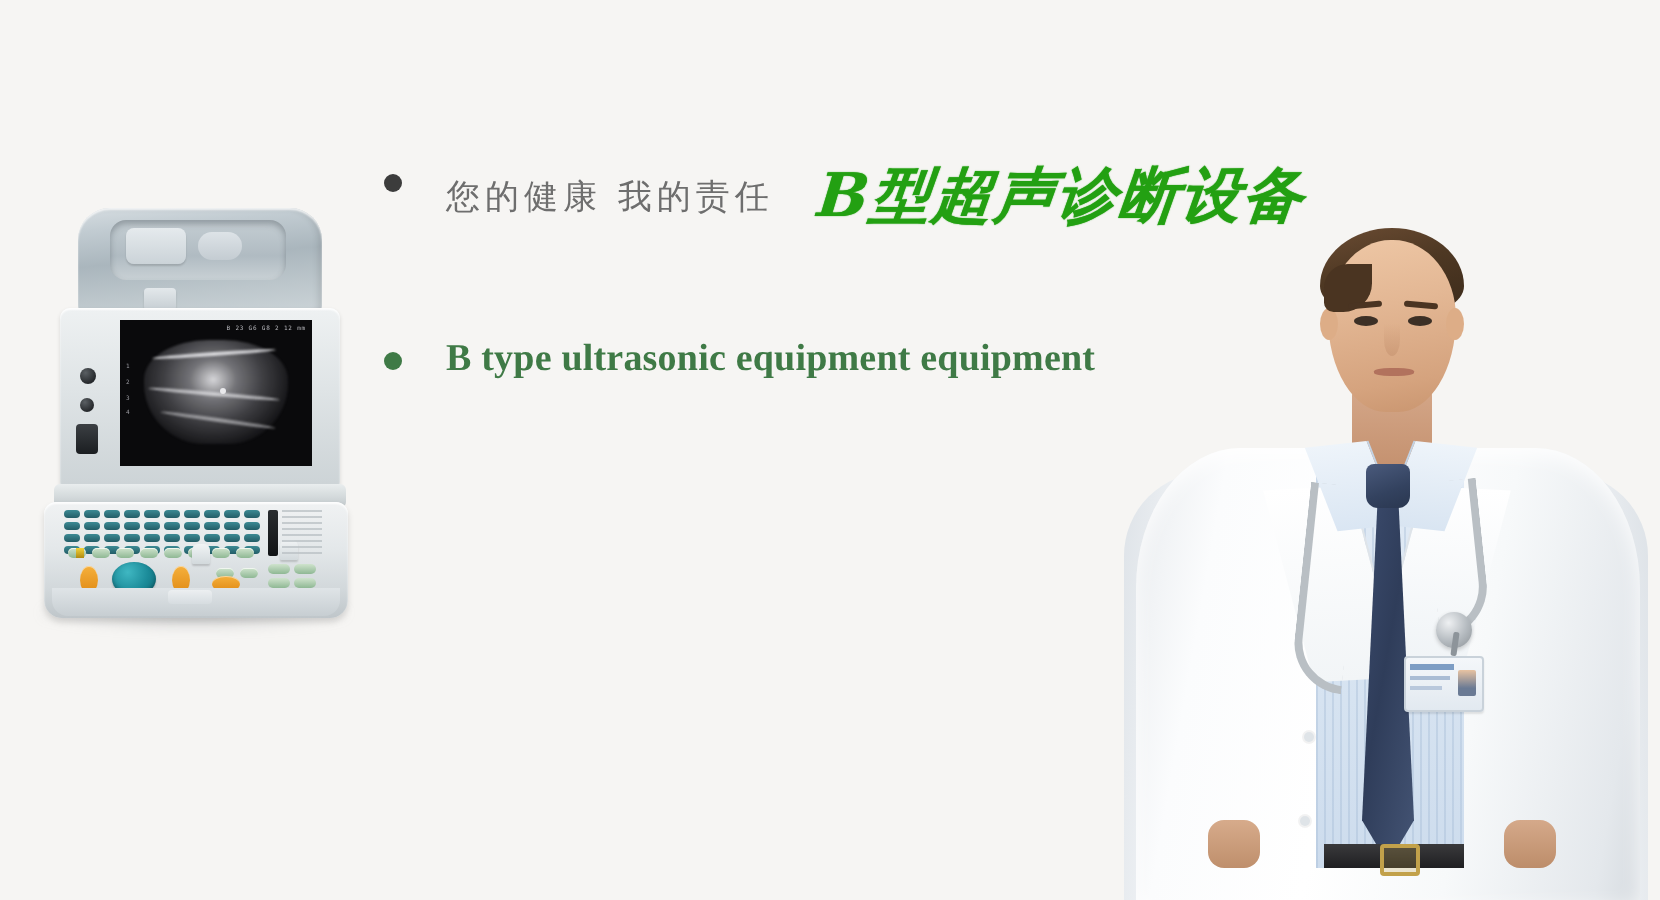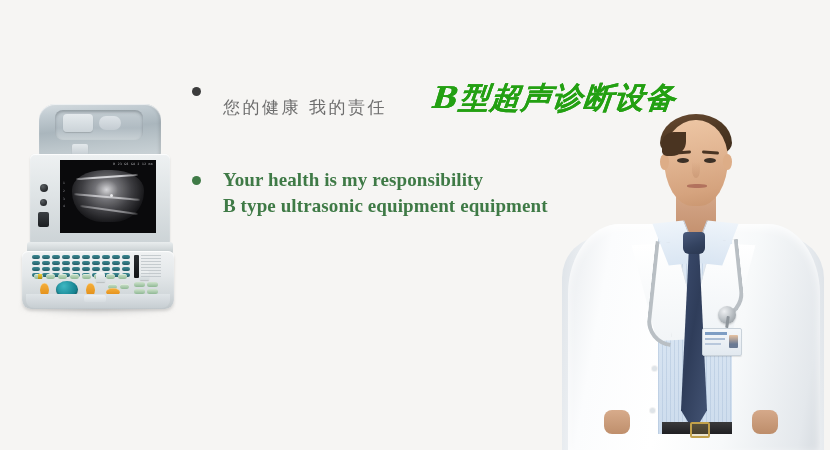--- a/index.html
+++ b/index.html
@@ -34,23 +34,22 @@
     flex: 0 0 auto;
     margin-top: 9px;
   }
   .bullet-dark { background: #3c3c3c; }
   .bullet-green { background: #3f7a46; }
 
   .row-cn { margin-bottom: 0; }
   .cn-wrap {
     margin-left: 22px;
     display: flex;
-    align-items: flex-end;
+    align-items: center;
     white-space: nowrap;
-    gap: 24px;
   }
   .cn-gray {
     font-family: "DejaVu Sans", sans-serif;
     font-size: 17px;
     letter-spacing: 2.5px;
     color: #6e6e6e;
   }
   .cn-green {
     font-family: "DejaVu Serif", serif;
     font-size: 30px;
@@ -670,21 +669,20 @@
       <span class="bullet bullet-dark"></span>
       <span class="cn-wrap">
         <span class="cn-gray">您的健康 我的责任</span>
         <span class="cn-green">B型超声诊断设备</span>
       </span>
     </div>
 
     <div class="line-row row-en">
       <span class="bullet bullet-green"></span>
       <span class="en-wrap">
-        <div class="en-line">Your health is my responsibility</div>
         <div class="en-line">B type ultrasonic equipment equipment</div>
       </span>
     </div>
 
   </div>
 
   <div class="doctor">
     <div class="d-armL"></div>
     <div class="d-armR"></div>
     <div class="d-shoulderL"></div>

